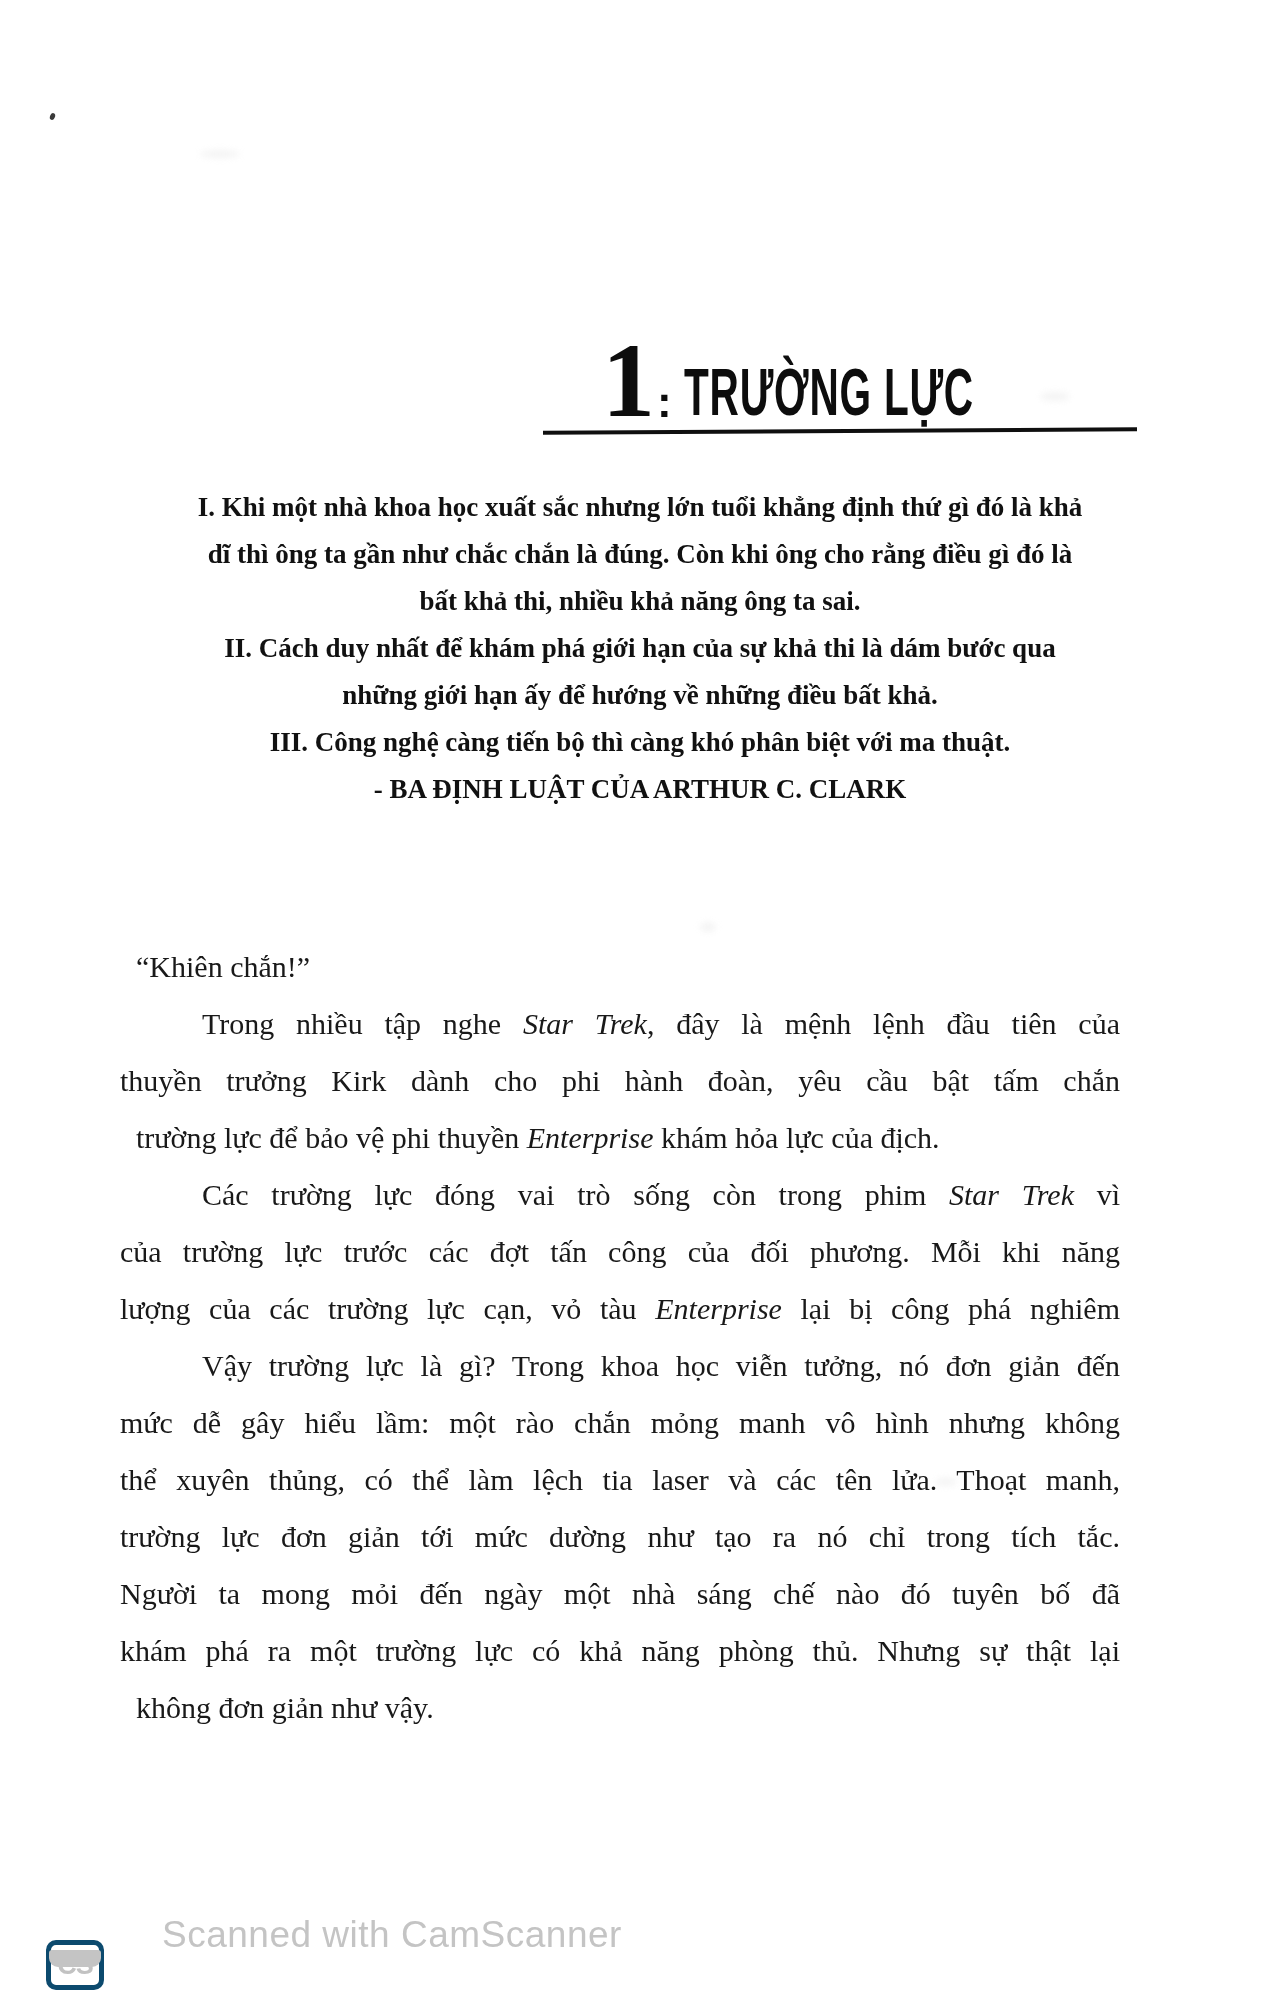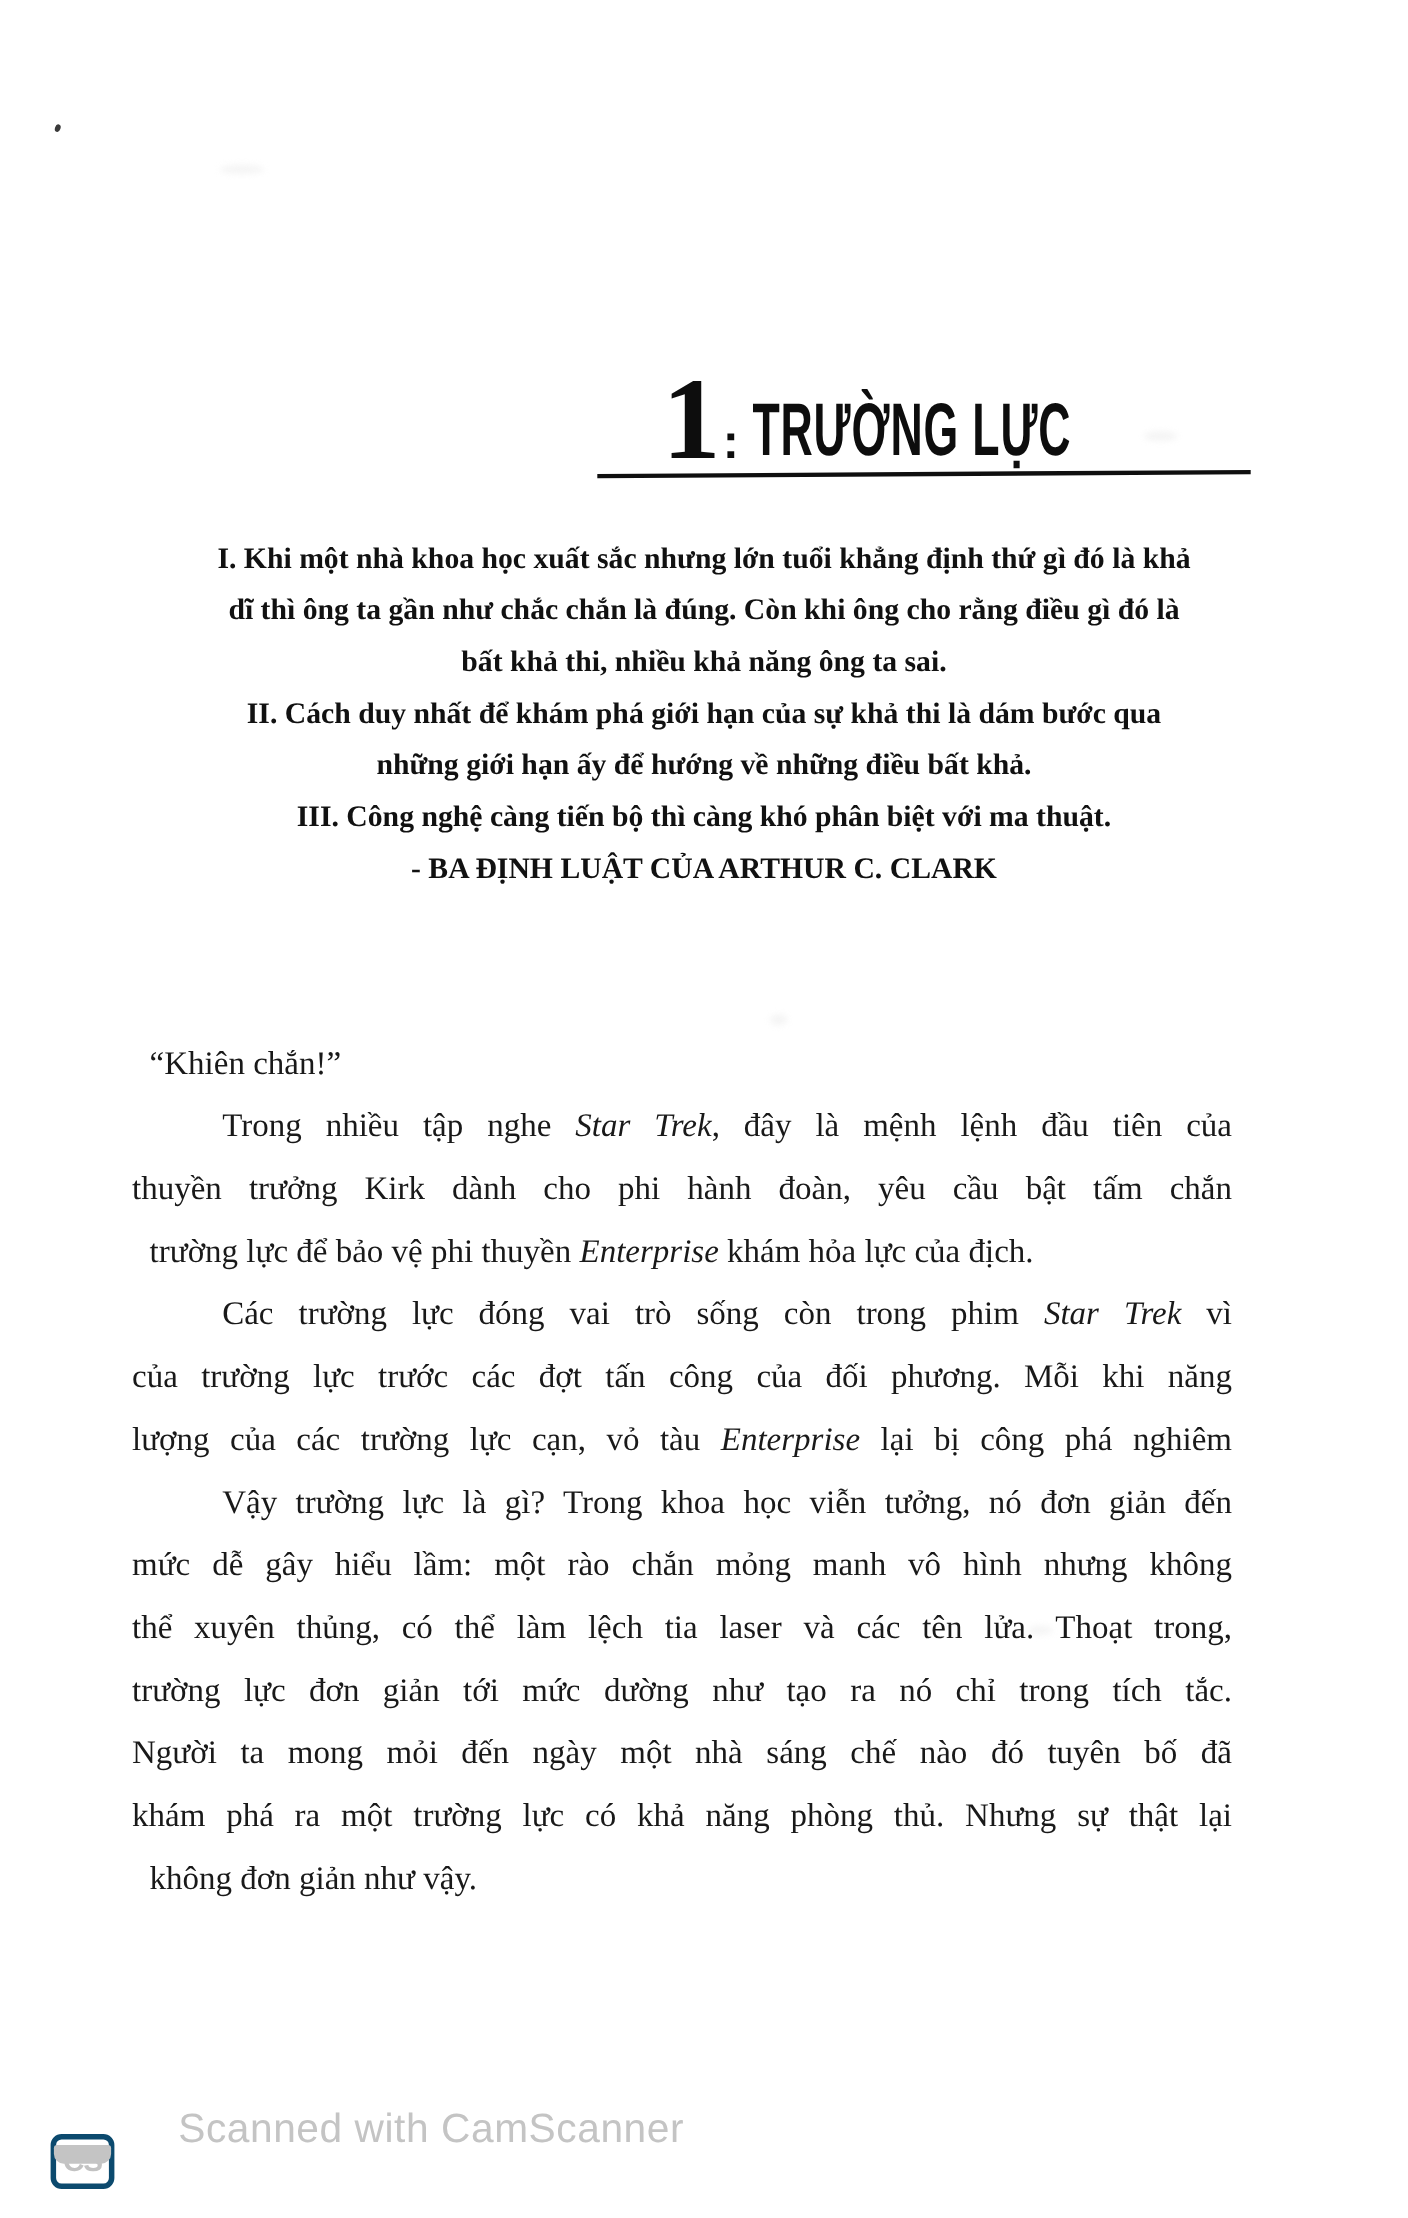--- a/index.html
+++ b/index.html
@@ -92,21 +92,21 @@
   <div class="body-text">
       <div class="line plast"><span>“Khiên chắn!”</span></div>
       <div class="line pfirst"><span>Trong nhiều tập nghe </span><em>Star Trek</em><span>, đây là mệnh lệnh đầu tiên của</span></div>
       <div class="line"><span>thuyền trưởng Kirk dành cho phi hành đoàn, yêu cầu bật tấm chắn</span></div>
       <div class="line plast"><span>trường lực để bảo vệ phi thuyền </span><em>Enterprise</em><span> khám hỏa lực của địch.</span></div>
       <div class="line pfirst"><span>Các trường lực đóng vai trò sống còn trong phim </span><em>Star Trek</em><span> vì</span></div>
       <div class="line"><span>của trường lực trước các đợt tấn công của đối phương. Mỗi khi năng</span></div>
       <div class="line"><span>lượng của các trường lực cạn, vỏ tàu </span><em>Enterprise</em><span> lại bị công phá nghiêm</span></div>
       <div class="line pfirst"><span>Vậy trường lực là gì? Trong khoa học viễn tưởng, nó đơn giản đến</span></div>
       <div class="line"><span>mức dễ gây hiểu lầm: một rào chắn mỏng manh vô hình nhưng không</span></div>
-      <div class="line"><span>thể xuyên thủng, có thể làm lệch tia laser và các tên lửa. Thoạt trong,</span></div>
+      <div class="line"><span>thể xuyên thủng, có thể làm lệch tia laser và các tên lửa. Thoạt manh,</span></div>
       <div class="line"><span>trường lực đơn giản tới mức dường như tạo ra nó chỉ trong tích tắc.</span></div>
       <div class="line"><span>Người ta mong mỏi đến ngày một nhà sáng chế nào đó tuyên bố đã</span></div>
       <div class="line"><span>khám phá ra một trường lực có khả năng phòng thủ. Nhưng sự thật lại</span></div>
       <div class="line plast"><span>không đơn giản như vậy.</span></div>
     </div>
 
   <div class="watermark">
     <div class="wm-icon">
       <div class="wm-box">CS</div>
       <div class="wm-bar"></div>

